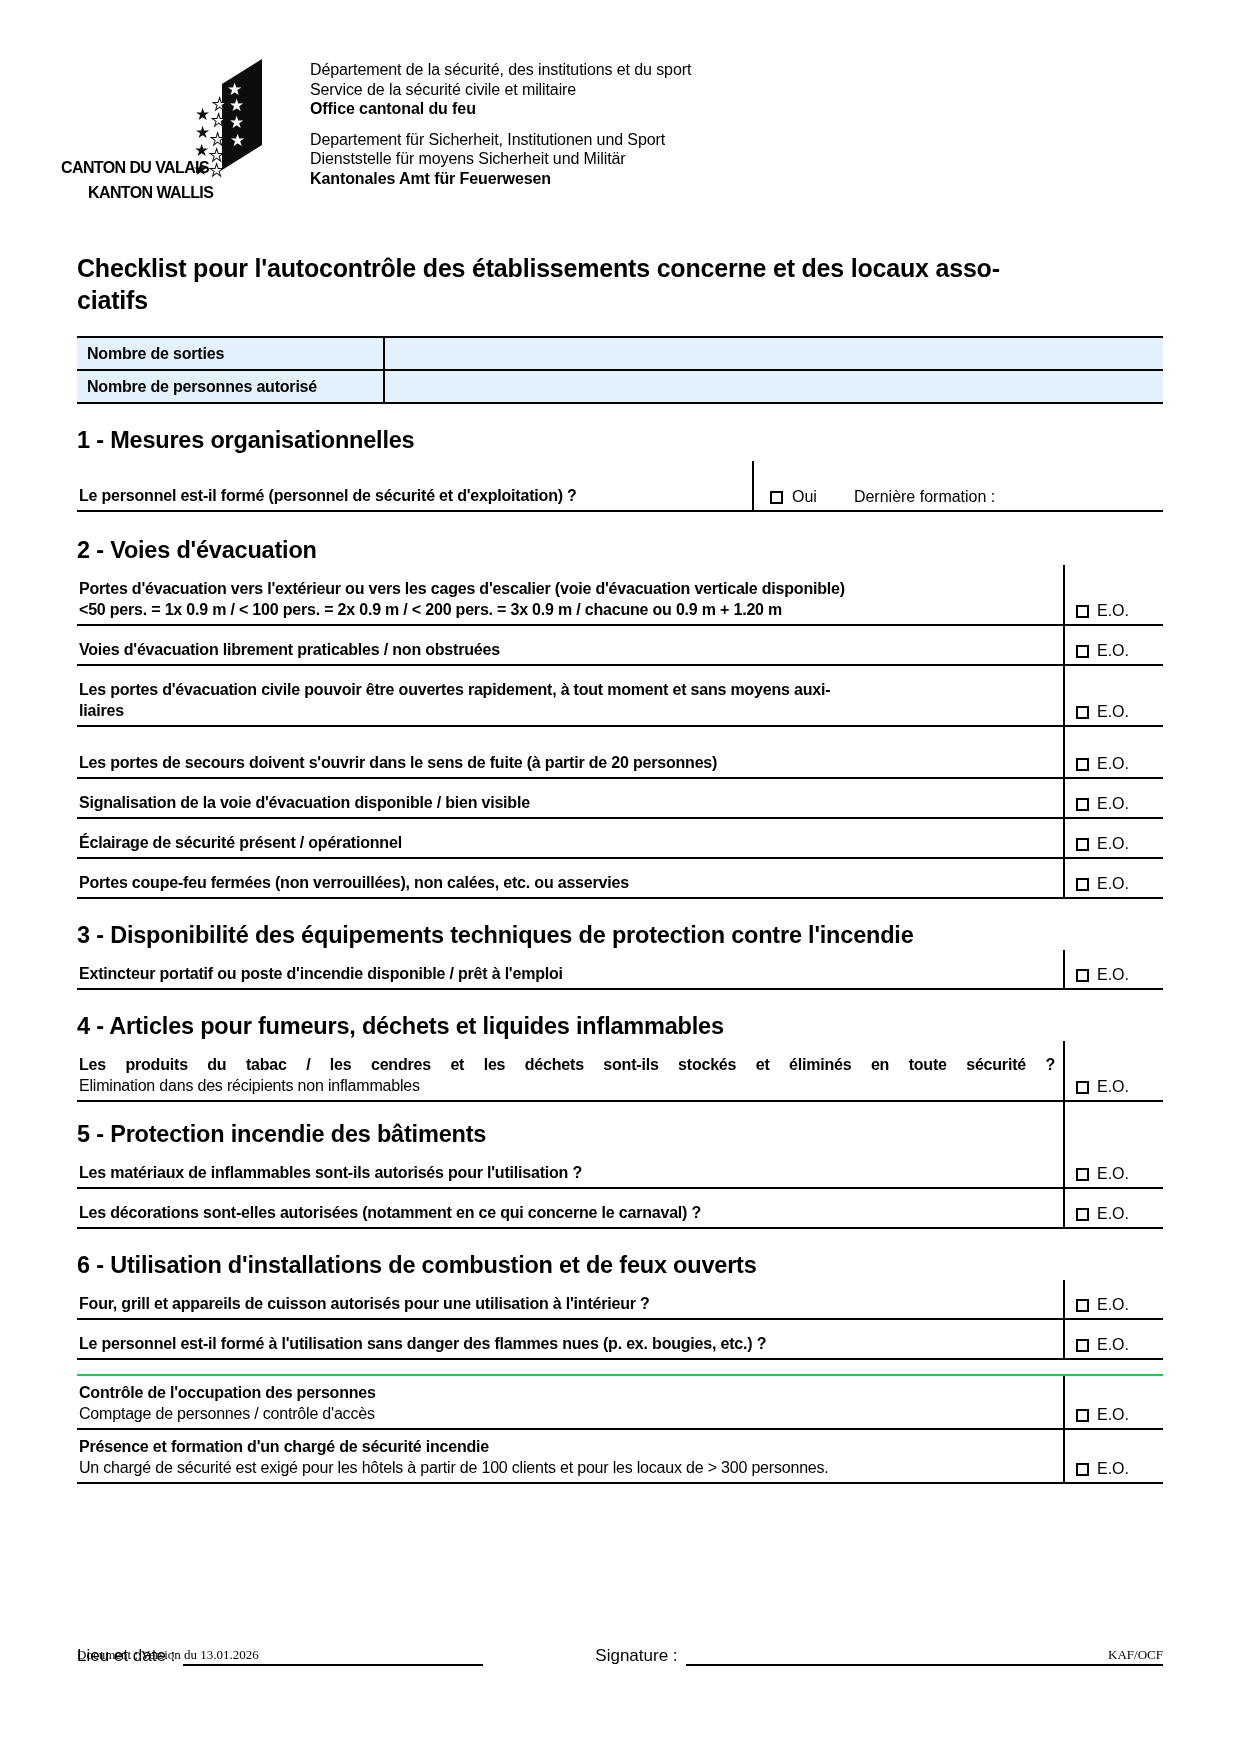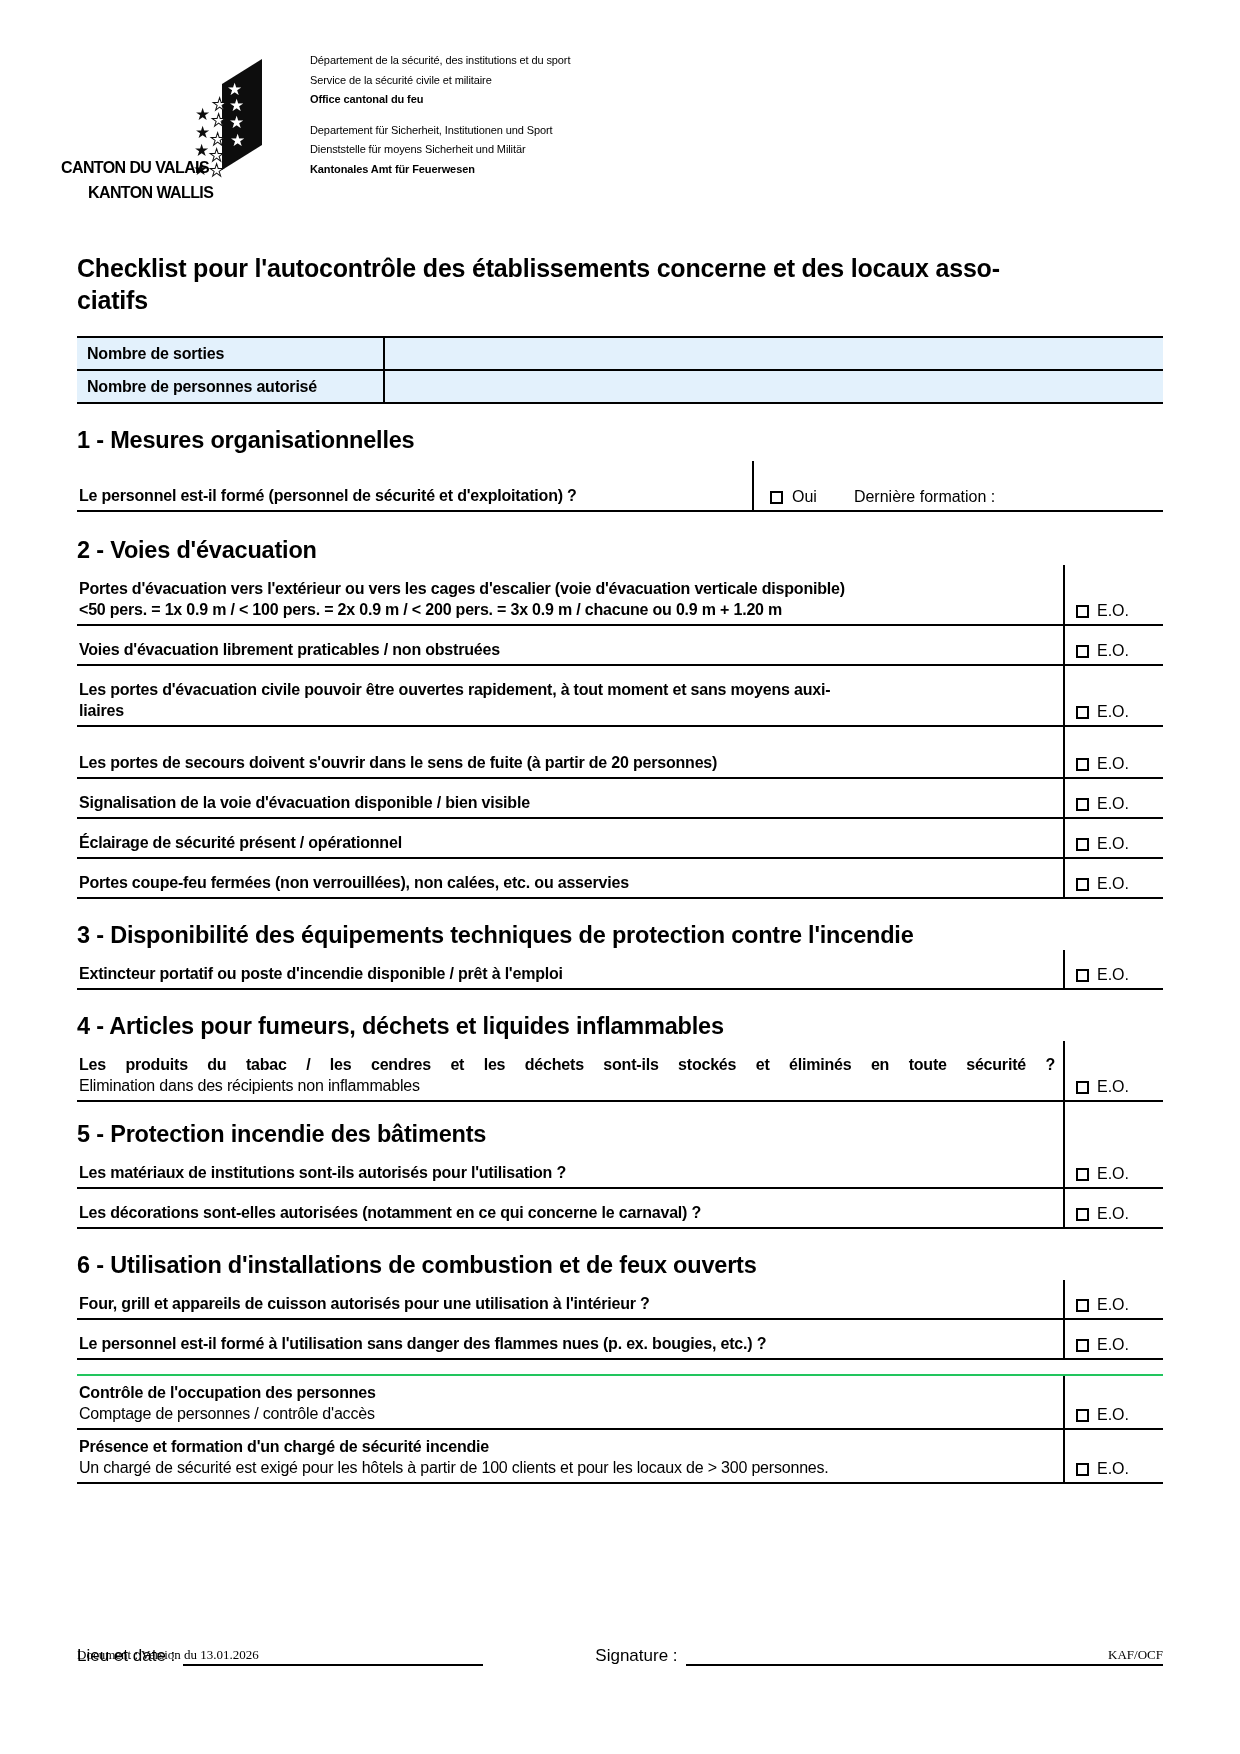--- a/index.html
+++ b/index.html
@@ -12,21 +12,21 @@
   .logo { position:absolute; left:83px; top:0; width:112px; height:142px; }
   .logo-par { position:absolute; left:62px; top:42px; width:40px; height:86px; background:#0d0d0d;
               transform:skewY(-32deg); transform-origin:0 0; }
   .star { position:absolute; font-size:17px; line-height:17px; }
   .star.blk { color:#0d0d0d; }
   .star.wht { color:#ffffff; }
   .star.edge { color:#ffffff; -webkit-text-stroke:1px #0d0d0d; }
   .canton { position:absolute; left:-16px; top:113px; font-weight:bold; font-size:16px;
             letter-spacing:-0.6px; line-height:25px; white-space:nowrap; }
   .canton .c2 { margin-left:27px; }
-  .dept { position:absolute; left:233px; top:9px; font-size:11px; line-height:19.5px; letter-spacing:-0.1px; }
+  .dept { position:absolute; left:233px; top:18px; font-size:16px; line-height:19.5px; letter-spacing:-0.1px; }
   .dept .bold { font-weight:bold; }
   .dept .de { margin-top:11px; }
 
   
   .doc-title { margin:14px 0 0; font-size:25px; font-weight:bold; line-height:32px; letter-spacing:-0.2px; }
 
   
   .info-table { margin-top:20px; border-top:2px solid #000; }
   .info-row { display:flex; background:#e3f1fc; border-bottom:2px solid #000; height:33px; }
   .info-label { width:308px; border-right:2px solid #000; font-weight:bold; font-size:16px;
@@ -232,21 +232,21 @@
 
   <div>
     <div class="hrow">
       <div class="hrow-text">
           <h2 class="sec" style="margin:0">5 - Protection incendie des bâtiments</h2>
         </div>
       <div class="hrow-check"></div>
     </div>
     <div class="crow">
       <div class="crow-text">
-          <p class="b">Les matériaux de institutions sont-ils autorisés pour l'utilisation ?</p>
+          <p class="b">Les matériaux de inflammables sont-ils autorisés pour l'utilisation ?</p>
         </div>
       <div class="crow-check">
         <span class="cbx"></span>
         <span class="cbx-label">E.O.</span>
       </div>
     </div>
     <div class="crow">
       <div class="crow-text">
           <p class="b">Les décorations sont-elles autorisées (notamment en ce qui concerne le carnaval) ?</p>
         </div>

